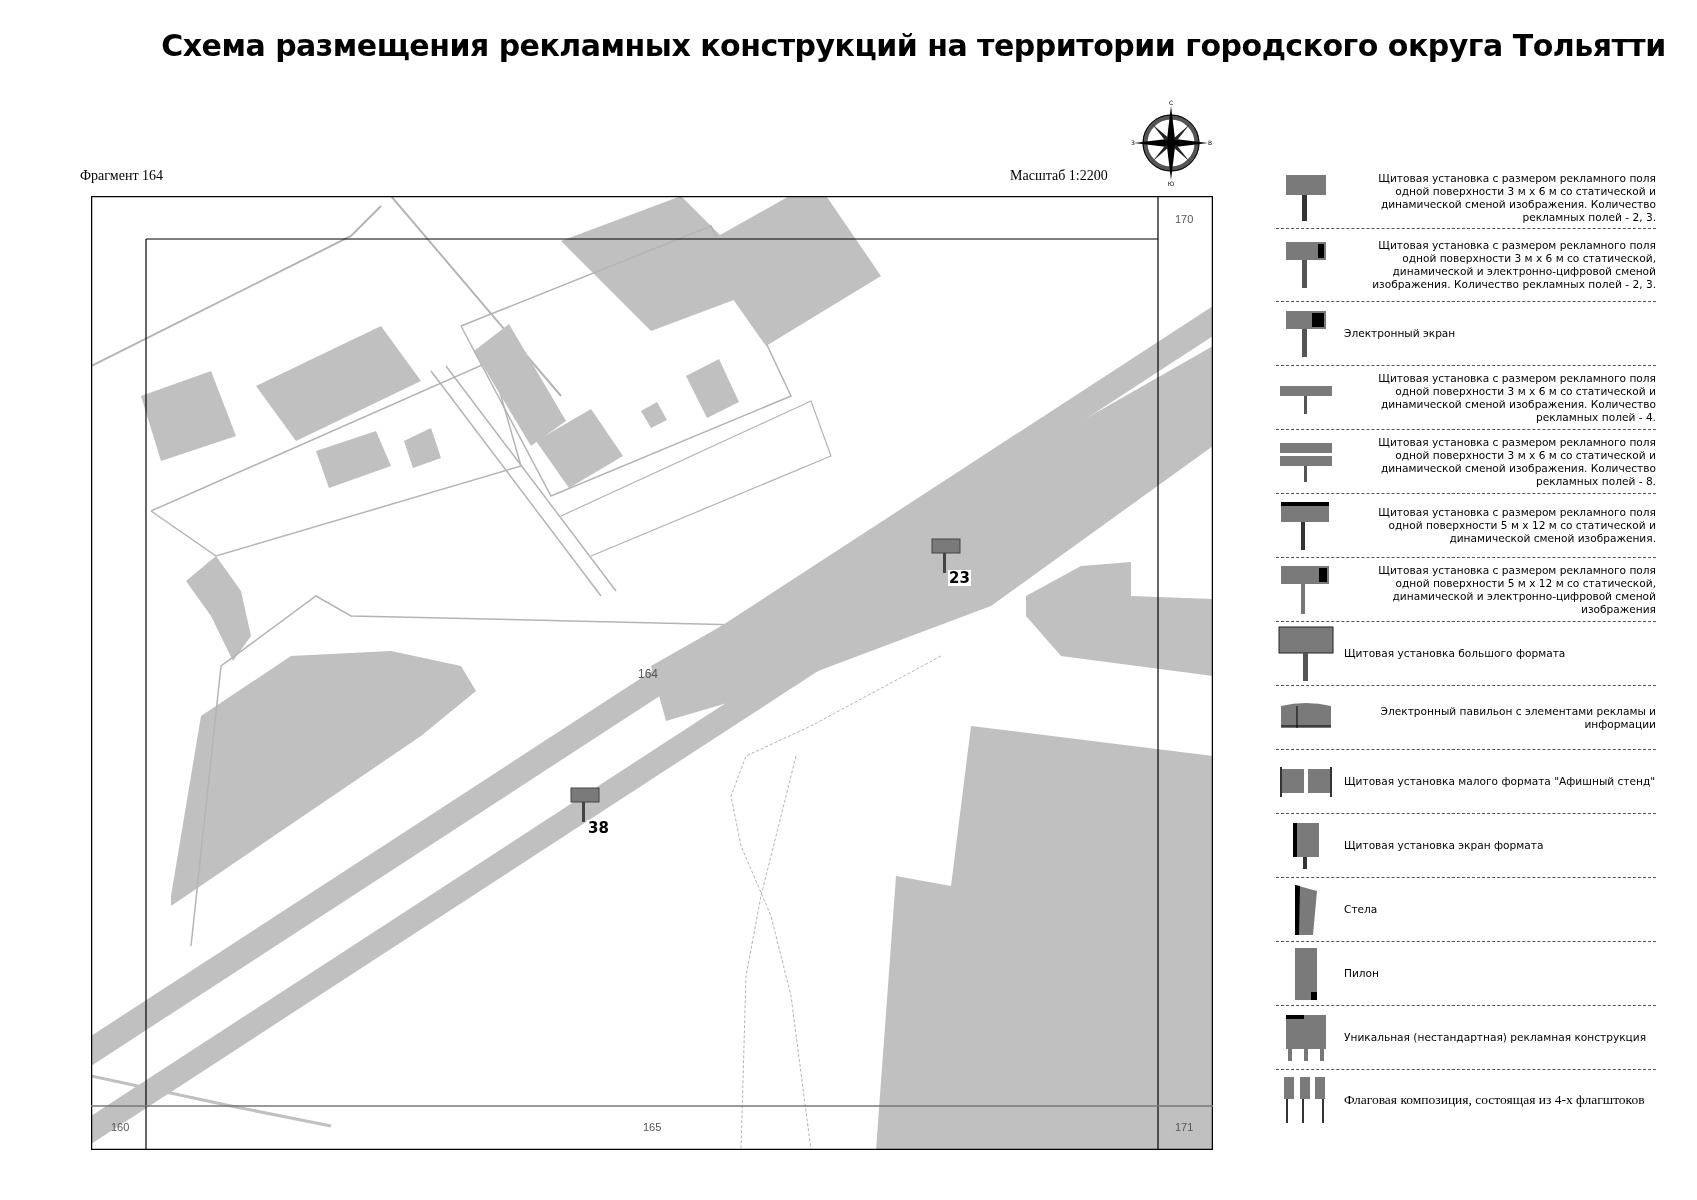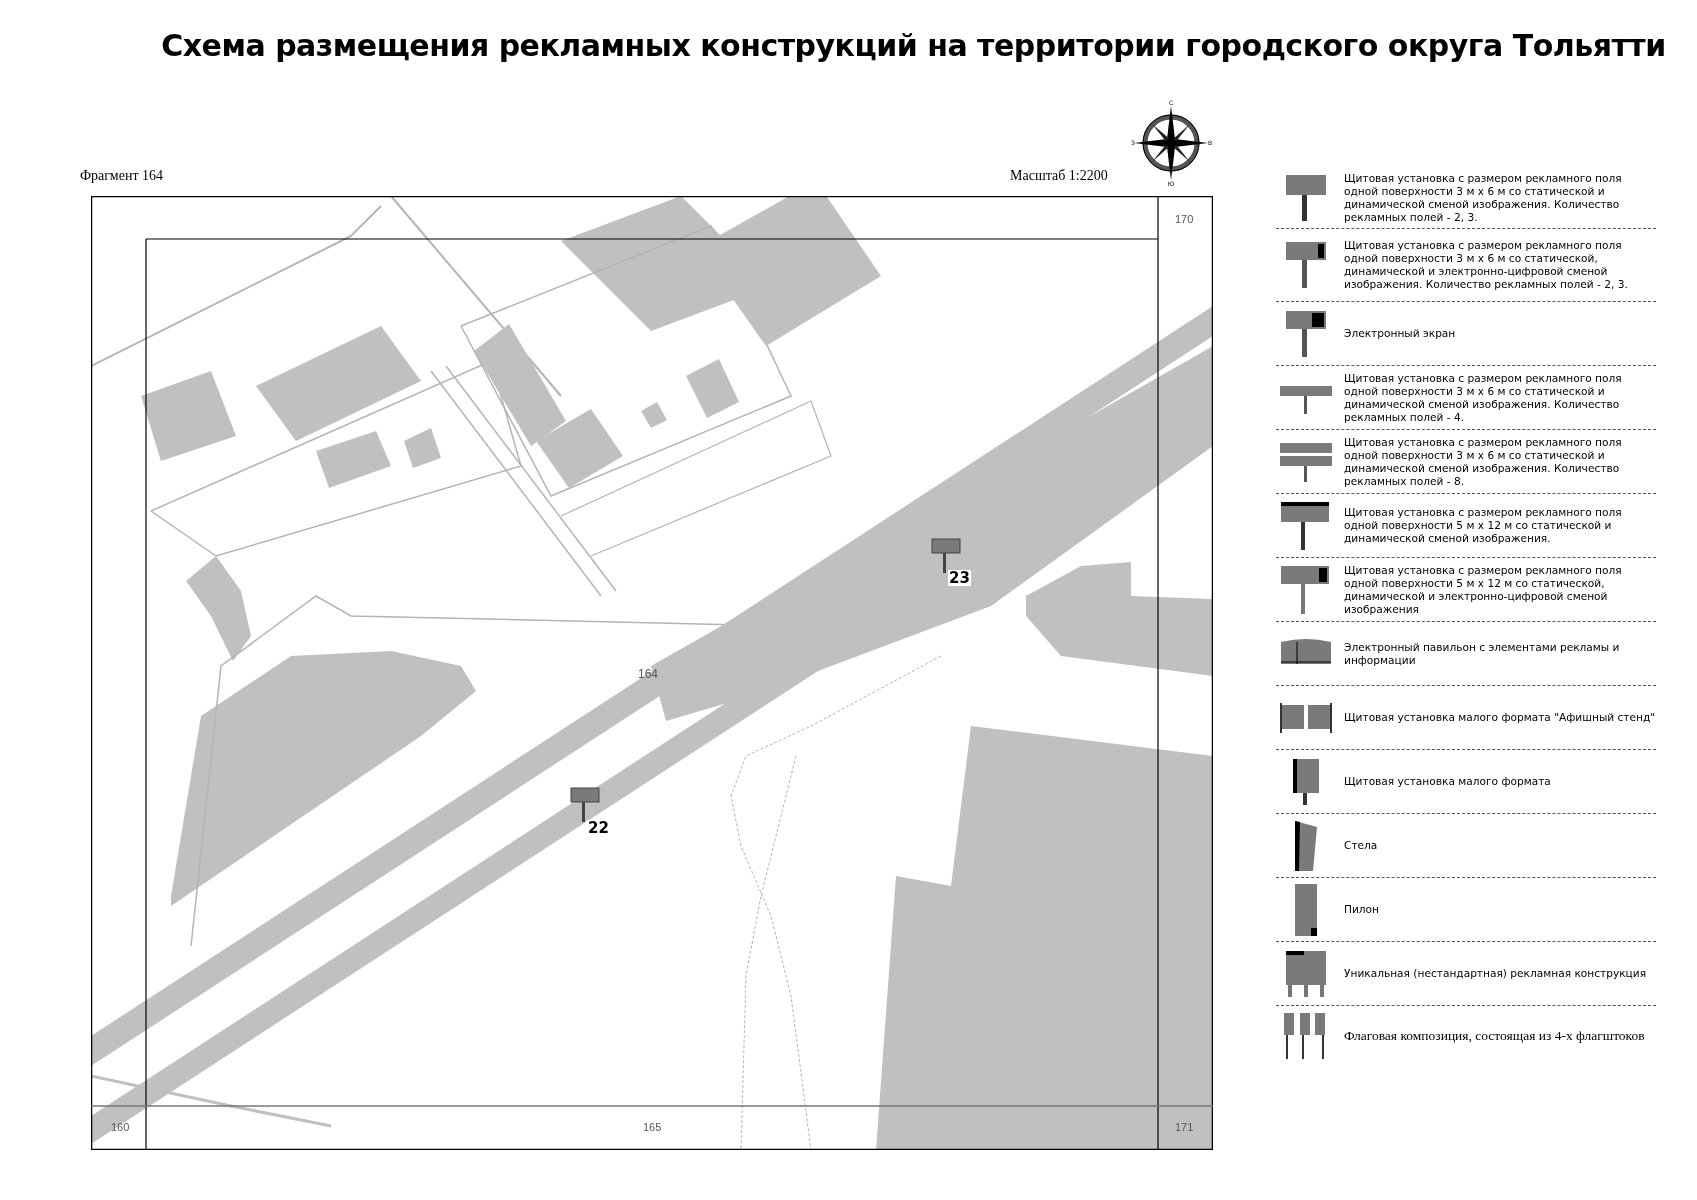--- a/index.html
+++ b/index.html
@@ -8,21 +8,21 @@
   .frag-label{position:absolute;left:80px;top:168px;font-family:"Liberation Serif",serif;font-size:14px;}
   .scale-label{position:absolute;left:1010px;top:168px;font-family:"Liberation Serif",serif;font-size:14px;}
   .compass{position:absolute;left:1130px;top:100px;width:82px;height:86px;}
   .map-wrap{position:absolute;left:91px;top:196px;width:1122px;height:954px;}
   .map-wrap svg{position:absolute;left:0;top:0;}
   .marker-num{position:absolute;font-family:"DejaVu Sans",sans-serif;font-weight:bold;font-size:15px;background:#fff;padding:0 1px;line-height:16px;}
   .sheet-num{position:absolute;font-family:"Liberation Sans",sans-serif;font-size:11px;color:#555;}
   .legend{position:absolute;left:1276px;top:168px;width:380px;}
   .legend-item{display:flex;align-items:center;border-bottom:1.5px dashed #555;box-sizing:border-box;}
   .legend-icon{width:60px;flex:0 0 60px;display:flex;justify-content:center;align-items:center;}
-  .legend-text{font-family:"DejaVu Sans",sans-serif;font-size:10.6px;line-height:13px;padding-left:8px;}
+  .legend-text{font-family:"DejaVu Sans",sans-serif;font-size:10.6px;line-height:13px;padding-left:8px;text-align:right;}
   .legend-text.serif{font-family:"Liberation Serif",serif;font-size:13.5px;line-height:20px;}
 </style>
 </head>
 <body>
 
 <div class="title">Схема размещения рекламных конструкций на территории городского округа Тольятти</div>
 <div class="frag-label">Фрагмент 164</div>
 <div class="scale-label">Масштаб 1:2200</div>
 
 <div class="compass">
@@ -100,21 +100,21 @@
       <g>
         <rect x="480" y="592" width="28" height="14" fill="#7a7a7a" stroke="#444" stroke-width="1"></rect>
         <rect x="491" y="606" width="3" height="20" fill="#444"></rect>
       </g>
       <g>
         <rect x="841" y="343" width="28" height="14" fill="#7a7a7a" stroke="#444" stroke-width="1"></rect>
         <rect x="852" y="357" width="3" height="20" fill="#444"></rect>
       </g>
     </g>
   </svg>
-  <span class="marker-num" style="left:496px;top:624px;">22</span>
+  <span class="marker-num" style="left:496px;top:624px;">38</span>
   <span class="marker-num" style="left:857px;top:374px;">23</span>
   <span class="sheet-num" style="left:547px;top:471px;font-size:12px;text-align:right;">164</span>
   <span class="sheet-num" style="left:1084px;top:17px;text-align:right;">170</span>
   <span class="sheet-num" style="left:20px;top:925px;">160</span>
   <span class="sheet-num" style="left:552px;top:925px;">165</span>
   <span class="sheet-num" style="left:1084px;top:925px;">171</span>
 </div>
 
 <div class="legend">
   <div class="legend-item" style="height:61px">
@@ -180,20 +180,29 @@
         <svg width="54" height="52">
           <rect x="2" y="2" width="48" height="18" fill="#7a7a7a"></rect>
           <rect x="40" y="4" width="8" height="14" fill="#000"></rect>
           <rect x="22" y="20" width="4" height="30" fill="#777"></rect>
         </svg>
       </div>
     <div class="legend-text">Щитовая установка с размером рекламного поля одной поверхности 5 м х 12 м со статической, динамической и электронно-цифровой сменой изображения</div>
   </div>
   <div class="legend-item" style="height:64px">
     <div class="legend-icon">
+        <svg width="58" height="58">
+          <rect x="2" y="2" width="54" height="26" fill="#7a7a7a" stroke="#222"></rect>
+          <rect x="26" y="28" width="5" height="28" fill="#555"></rect>
+        </svg>
+      </div>
+    <div class="legend-text">Щитовая установка большого формата</div>
+  </div>
+  <div class="legend-item" style="height:64px">
+    <div class="legend-icon">
         <svg width="54" height="36">
           <path d="M2 6 Q27 0 52 6 L52 28 L2 28 Z" fill="#7a7a7a"></path>
           <line x1="18" y1="6" x2="18" y2="28" stroke="#000"></line>
           <line x1="2" y1="26" x2="52" y2="26" stroke="#000"></line>
         </svg>
       </div>
     <div class="legend-text">Электронный павильон с элементами рекламы и информации</div>
   </div>
   <div class="legend-item" style="height:64px">
     <div class="legend-icon">
@@ -207,21 +216,21 @@
     <div class="legend-text">Щитовая установка малого формата "Афишный стенд"</div>
   </div>
   <div class="legend-item" style="height:64px">
     <div class="legend-icon">
         <svg width="30" height="50">
           <rect x="2" y="2" width="26" height="34" fill="#7a7a7a"></rect>
           <rect x="2" y="2" width="4" height="34" fill="#000"></rect>
           <rect x="12" y="36" width="4" height="12" fill="#333"></rect>
         </svg>
       </div>
-    <div class="legend-text">Щитовая установка малого формата</div>
+    <div class="legend-text">Щитовая установка экран формата</div>
   </div>
   <div class="legend-item" style="height:64px">
     <div class="legend-icon">
         <svg width="30" height="54">
           <polygon points="4,2 26,8 22,52 4,52" fill="#7a7a7a"></polygon>
           <polygon points="4,2 9,3 8,52 4,52" fill="#000"></polygon>
         </svg>
       </div>
     <div class="legend-text">Стела</div>
   </div>

